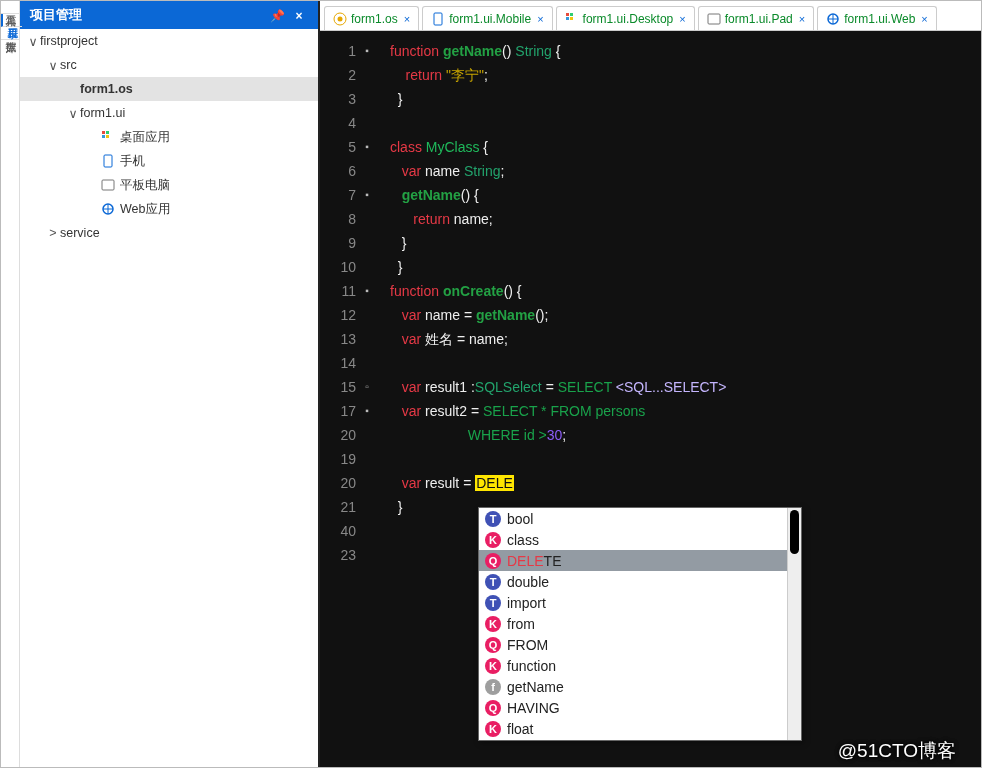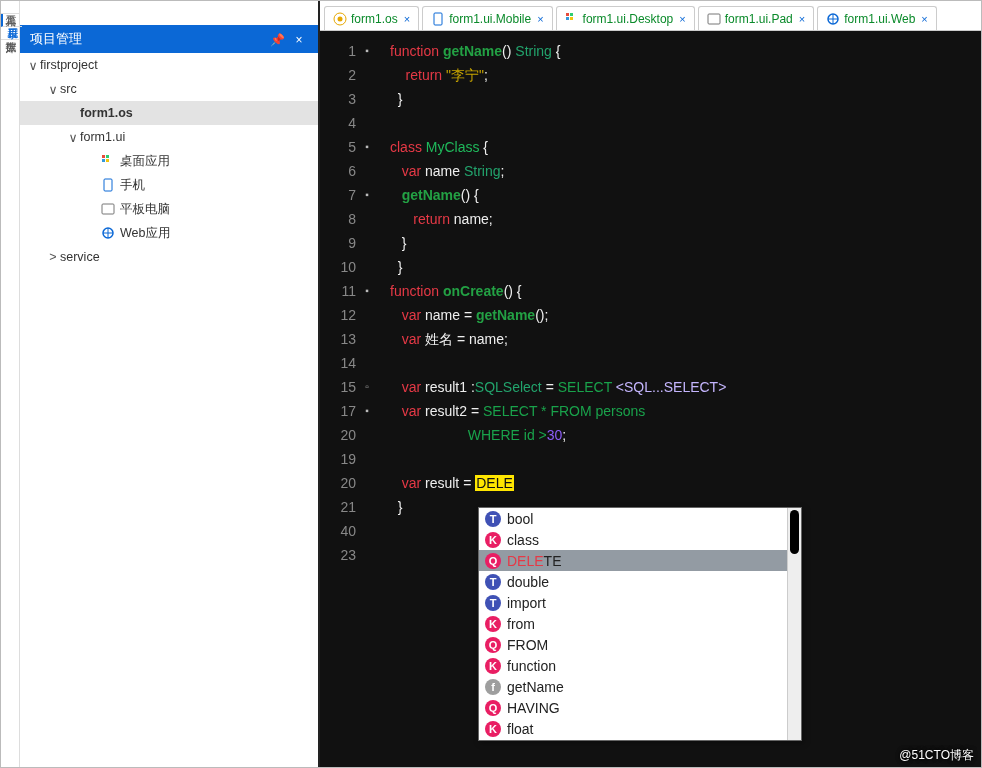--- a/index.html
+++ b/index.html
@@ -4,21 +4,21 @@
 <style>
   * { box-sizing: border-box; margin: 0; padding: 0; font-family: "Segoe UI", "Microsoft YaHei", sans-serif; }
   html, body { width: 982px; height: 768px; overflow: hidden; background: #eee; }
   .app { display: flex; width: 100%; height: 100%; border: 1px solid #bbb; }
 
   .tool-col { width: 19px; background: #fff; border-right: 1px solid #ddd; position: relative; }
   .tool-tab { writing-mode: vertical-rl; text-orientation: upright; font-size: 11px; color: #555; padding: 6px 2px; cursor: pointer; border-bottom: 1px solid #ddd; }
   .tool-tab.active { color: #0b68d6; border-left: 2px solid #0b68d6; }
 
   .side { width: 300px; display: flex; flex-direction: column; background: #fff; border-right: 2px solid #222; }
-  .side-header { background: #0b68d6; color: #fff; font-size: 13px; font-weight: normal; padding: 5px 10px; display: flex; align-items: center; justify-content: space-between; margin-top: 24px; }
+  .side-header { background: #0b68d6; color: #fff; font-size: 13px; font-weight: bold; padding: 5px 10px; display: flex; align-items: center; justify-content: space-between; }
   .side-header .ctrls span { width: 18px; display:inline-block; text-align:center; cursor:pointer; font-size:12px;}
   .tree { flex: 1; overflow: auto; font-size: 12.5px; color: #333; }
   .tree-row { display: flex; align-items: center; height: 24px; padding-left: 6px; cursor: pointer; white-space: nowrap;}
   .tree-row.selected { background: #e3e3e3; font-weight: bold; }
   .tree-row .twisty { width: 14px; text-align:center; color:#555;}
   .tree-row .ico { width: 16px; height: 16px; margin-right: 4px; display:flex; align-items:center; justify-content:center;}
   .indent-0{padding-left:6px}.indent-1{padding-left:26px}.indent-2{padding-left:46px}.indent-3{padding-left:66px}
 
   .main { flex: 1; display: flex; flex-direction: column; background: #fff; position: relative; }
   .tabbar { height: 30px; display: flex; align-items: flex-end; background: #fff; border-bottom: 1px solid #ccc; padding-left: 4px; gap:3px;}
@@ -43,21 +43,21 @@
   .sql-angle { color:#c4b5fd; }
 
   .autocomplete { position:absolute; left:158px; bottom:26px; width:324px; height:234px; background:#fff; border:1px solid #666; box-shadow:2px 2px 6px rgba(0,0,0,.35); display:flex; }
   .ac-list { flex:1; overflow:hidden; font-family: "Segoe UI", sans-serif;}
   .ac-scroll { width:14px; background:#eee; border-left:1px solid #ccc; position:relative;}
   .ac-scroll::after{content:'';position:absolute;top:2px;left:2px;right:2px;height:44px;background:#000;border-radius:6px;}
   .ac-item { display:flex; align-items:center; height:21px; padding:0 6px; font-size:14px; color:#222; cursor:pointer;}
   .ac-item .typemark { width:16px;height:16px;border-radius:8px;color:#fff;font-size:11px;font-weight:bold;display:flex;align-items:center;justify-content:center;margin-right:6px;}
   .ac-item.selected { background:#939ba3;}
   .ac-item .match { color:#e63946; }
-  .watermark { position:absolute; right:8px; bottom:4px; color:#fff; font-size:12px; text-shadow:0 0 4px #000, 0 0 4px #000;}
+  .watermark { position:absolute; right:26px; bottom:4px; color:#fff; font-size:19px; text-shadow:0 0 4px #000, 0 0 4px #000;}
 </style>
 </head>
 <body>
 
 <div class="app">
 
   <div class="tool-col" id="tool-col">
       <div class="tool-tab">工具箱</div>
       <div class="tool-tab active">工程目录</div>
       <div class="tool-tab">数据库</div>

